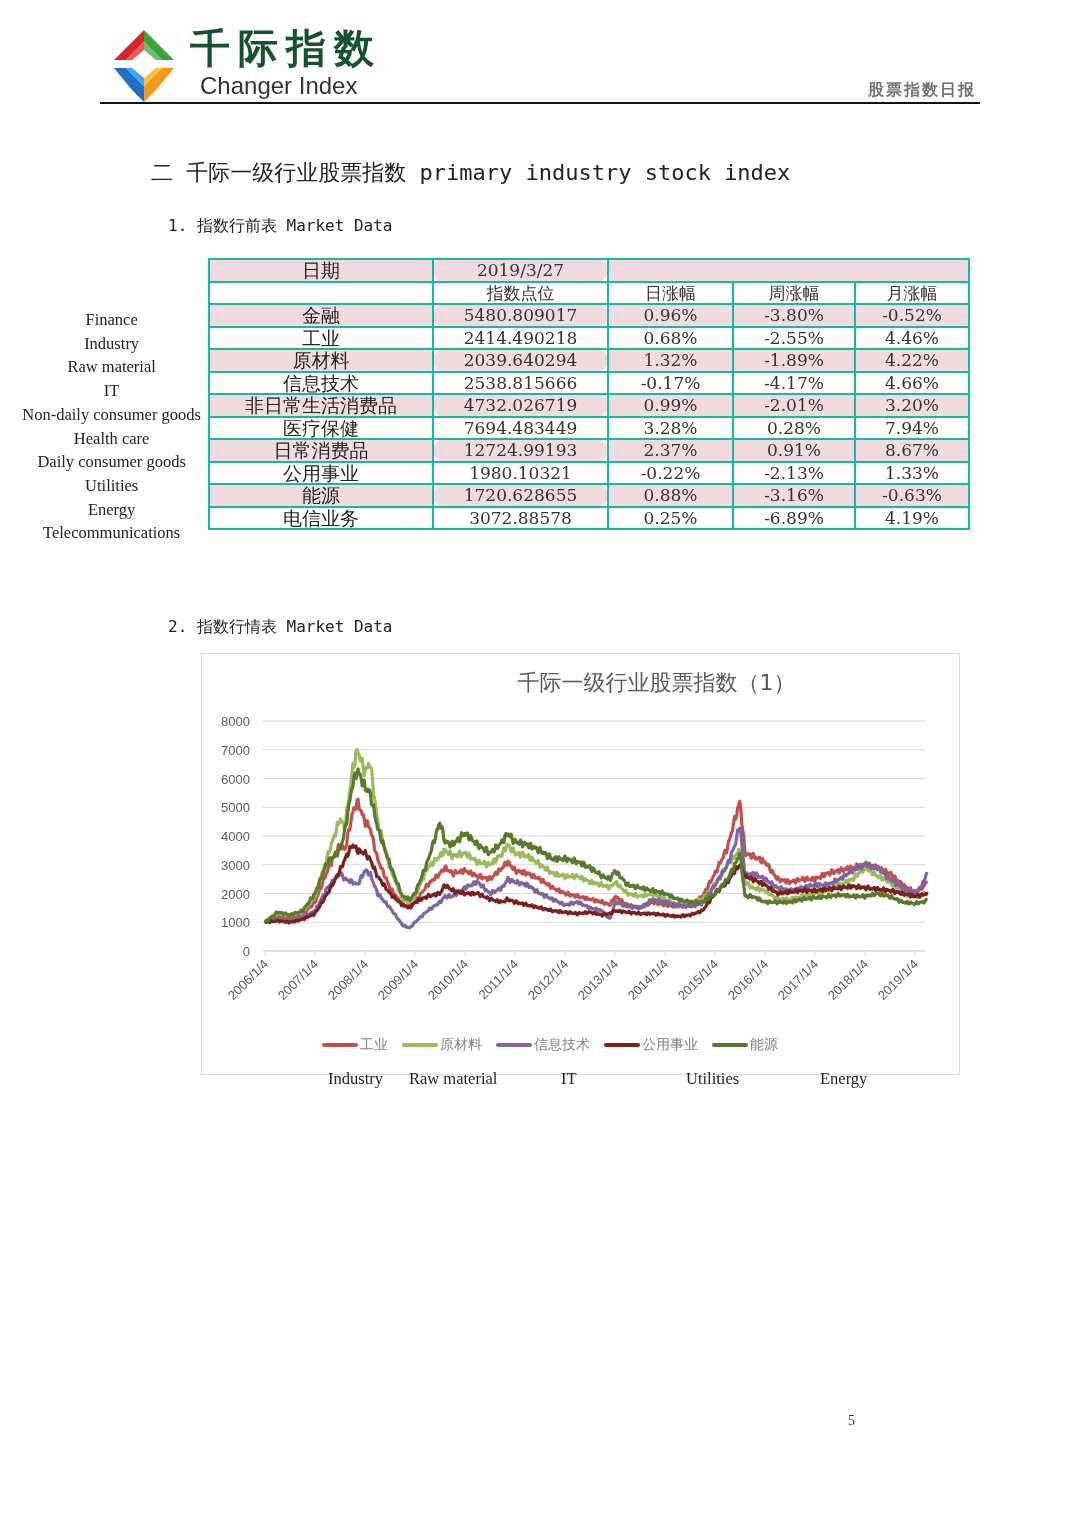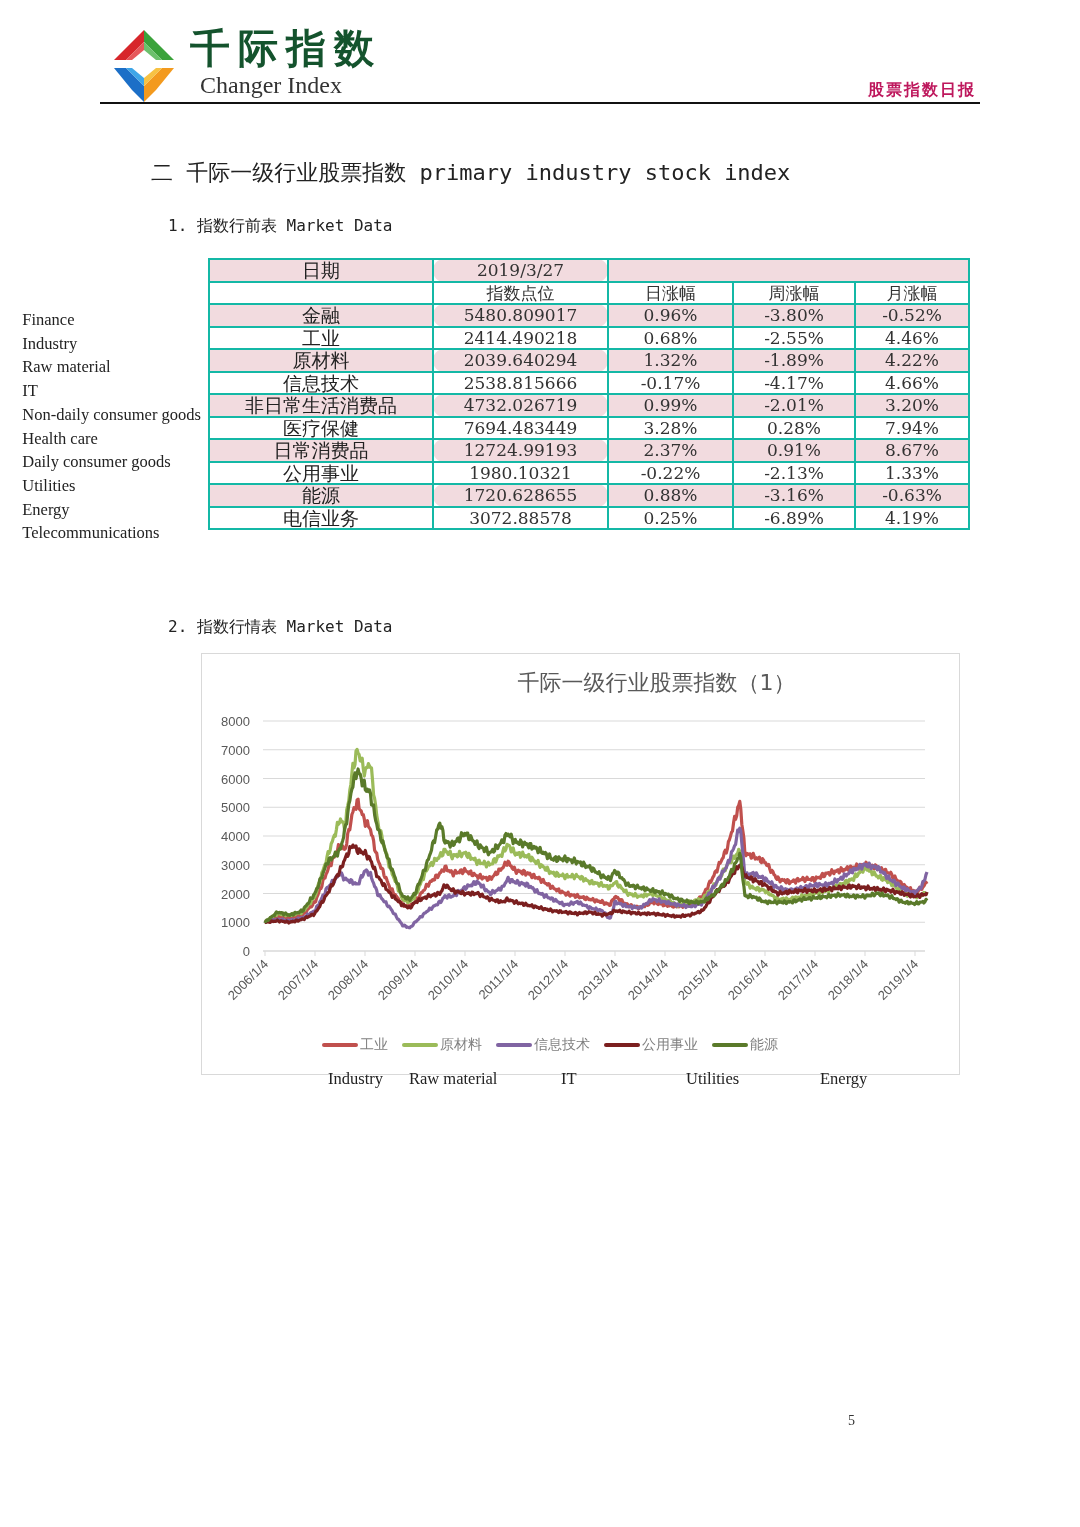--- a/index.html
+++ b/index.html
@@ -3,39 +3,39 @@
 <meta charset="utf-8">
 <style>
   html, body { margin: 0; padding: 0; background: #ffffff; }
   body { width: 1080px; height: 1527px; position: relative; overflow: hidden;
          font-family: "DejaVu Serif", serif; color: #222; }
   .abs { position: absolute; }
 
   
   .logo { left: 106px; top: 28px; width: 76px; height: 76px; }
   .logo-cn { left: 190px; top: 21px; font-family: "DejaVu Sans", sans-serif; font-size: 40px; font-weight: bold; letter-spacing: 8px; color: #14532d; }
-  .logo-en { left: 200px; top: 72px; font-family: Liberation Serif, serif; font-size: 24px; color: #333; }
-  .report-tag { right: 104px; top: 80px; font-family: "DejaVu Serif", serif; font-size: 16px; font-weight: bold; letter-spacing: 2px; color: #be185d; }
+  .logo-en { left: 200px; top: 72px; font-family: Liberation Sans, sans-serif; font-size: 24px; color: #333; }
+  .report-tag { right: 104px; top: 80px; font-family: "DejaVu Serif", serif; font-size: 16px; font-weight: bold; letter-spacing: 2px; color: #737373; }
   .header-rule { left: 100px; top: 102px; width: 880px; height: 2px; background: #111; }
 
   
   .section-title { left: 151px; top: 158px; font-family: "DejaVu Sans Mono", monospace; font-size: 22px; color: #222; }
   .sub-title { left: 168px; top: 216px; font-family: "DejaVu Sans Mono", monospace; font-size: 16px; color: #222; }
   .sub-title2 { left: 168px; top: 617px; font-family: "DejaVu Sans Mono", monospace; font-size: 16px; color: #222; }
 
   
   table.md { position: absolute; left: 208px; top: 258px; border-collapse: collapse; font-family: "DejaVu Serif", serif; font-size: 17px; }
   table.md td { border: 2px solid #14b8a6; height: 20.5px; padding: 0; text-align: center; line-height: 20px; color: #333; }
   table.md tr.pink td { background: #f2dbdf; }
   table.md td.c0 { width: 222px; font-size: 19px; color: #222; }
   table.md td.c1 { width: 173px; border-radius: 11px; }
   table.md td.c2 { width: 123px; }
   table.md td.c3 { width: 120px; }
   table.md td.c4 { width: 112px; }
-  .en-labels { right: 879px; top: 308px; text-align: left; font-family: "Liberation Serif", serif; font-size: 16.5px; line-height: 23.7px; color: #222; }
+  .en-labels { right: 879px; top: 308px; text-align: center; font-family: "Liberation Serif", serif; font-size: 16.5px; line-height: 23.7px; color: #222; }
 
   
   .chart-frame { left: 201px; top: 653px; width: 757px; height: 420px; border: 1px solid #d9d9d9; background: #fff; }
   .chart-title { left: 201px; top: 668px; width: 911px; text-align: center; font-family: "DejaVu Sans", sans-serif; font-size: 22px; color: #595959; }
   .legend { left: 322px; top: 1036px; font-family: "DejaVu Sans", sans-serif; font-size: 14px; color: #7f7f7f; display: flex; align-items: center; }
   .legend-item { display: flex; align-items: center; margin-right: 14px; }
   .legend-swatch { width: 36px; height: 4px; border-radius: 2px; margin-right: 2px; }
   .legend-en { top: 1069px; font-family: "Liberation Serif", serif; font-size: 16.5px; color: #222; }
 
   .page-num { left: 848px; top: 1413px; font-family: "Liberation Serif", serif; font-size: 14px; color: #333; }

